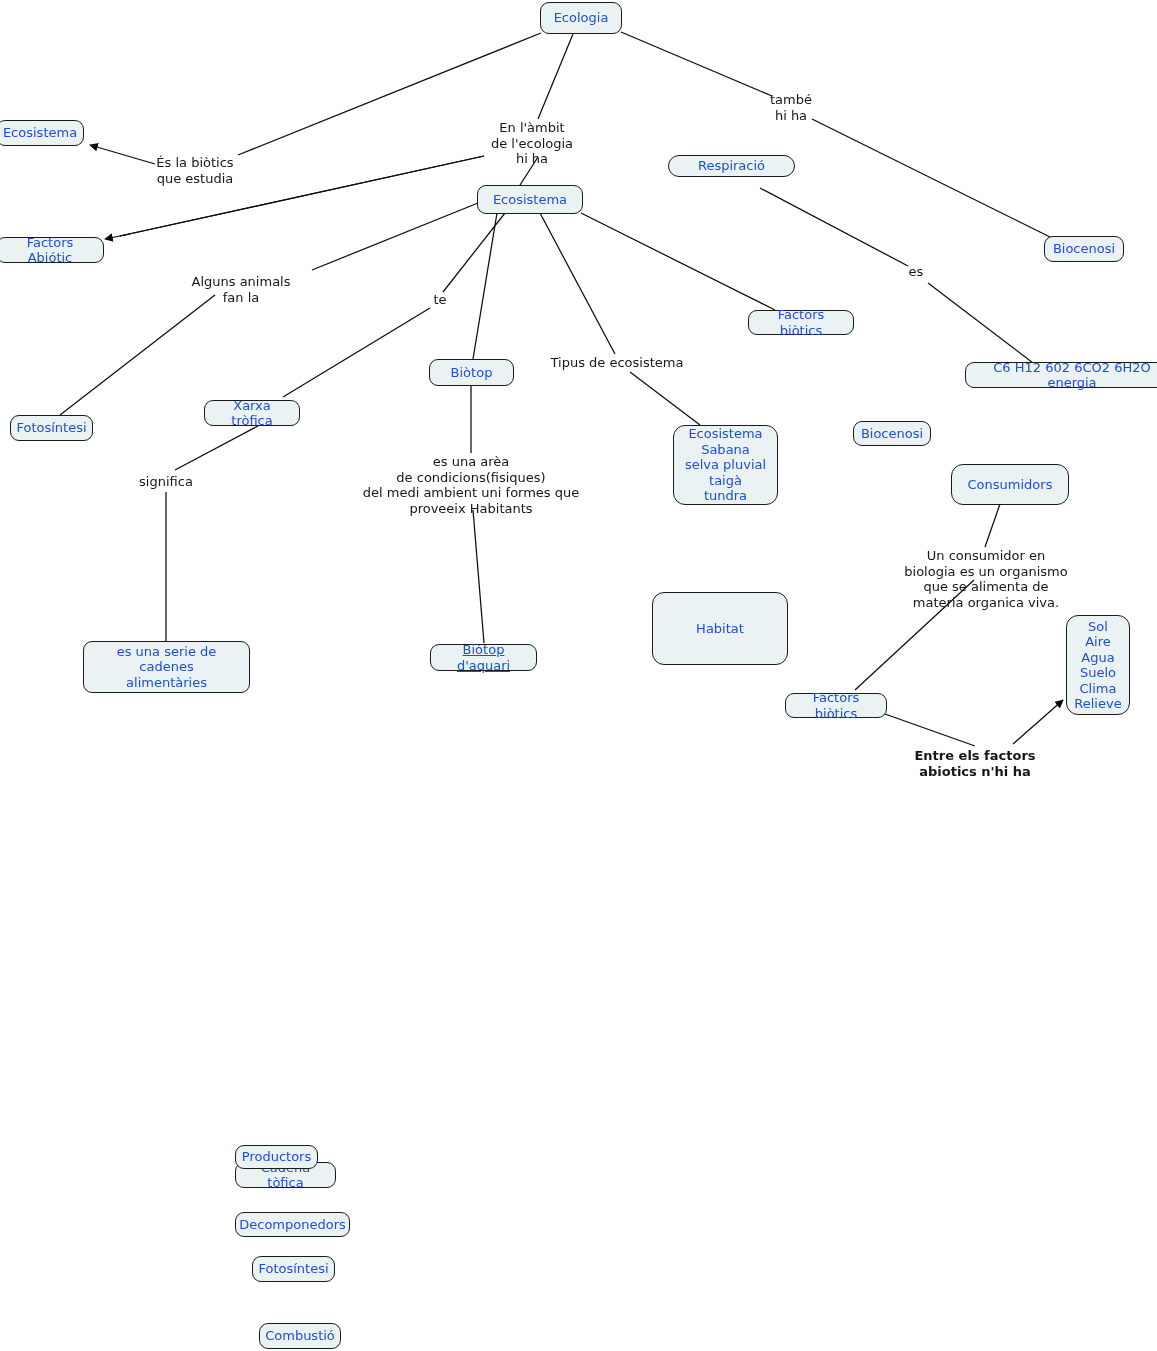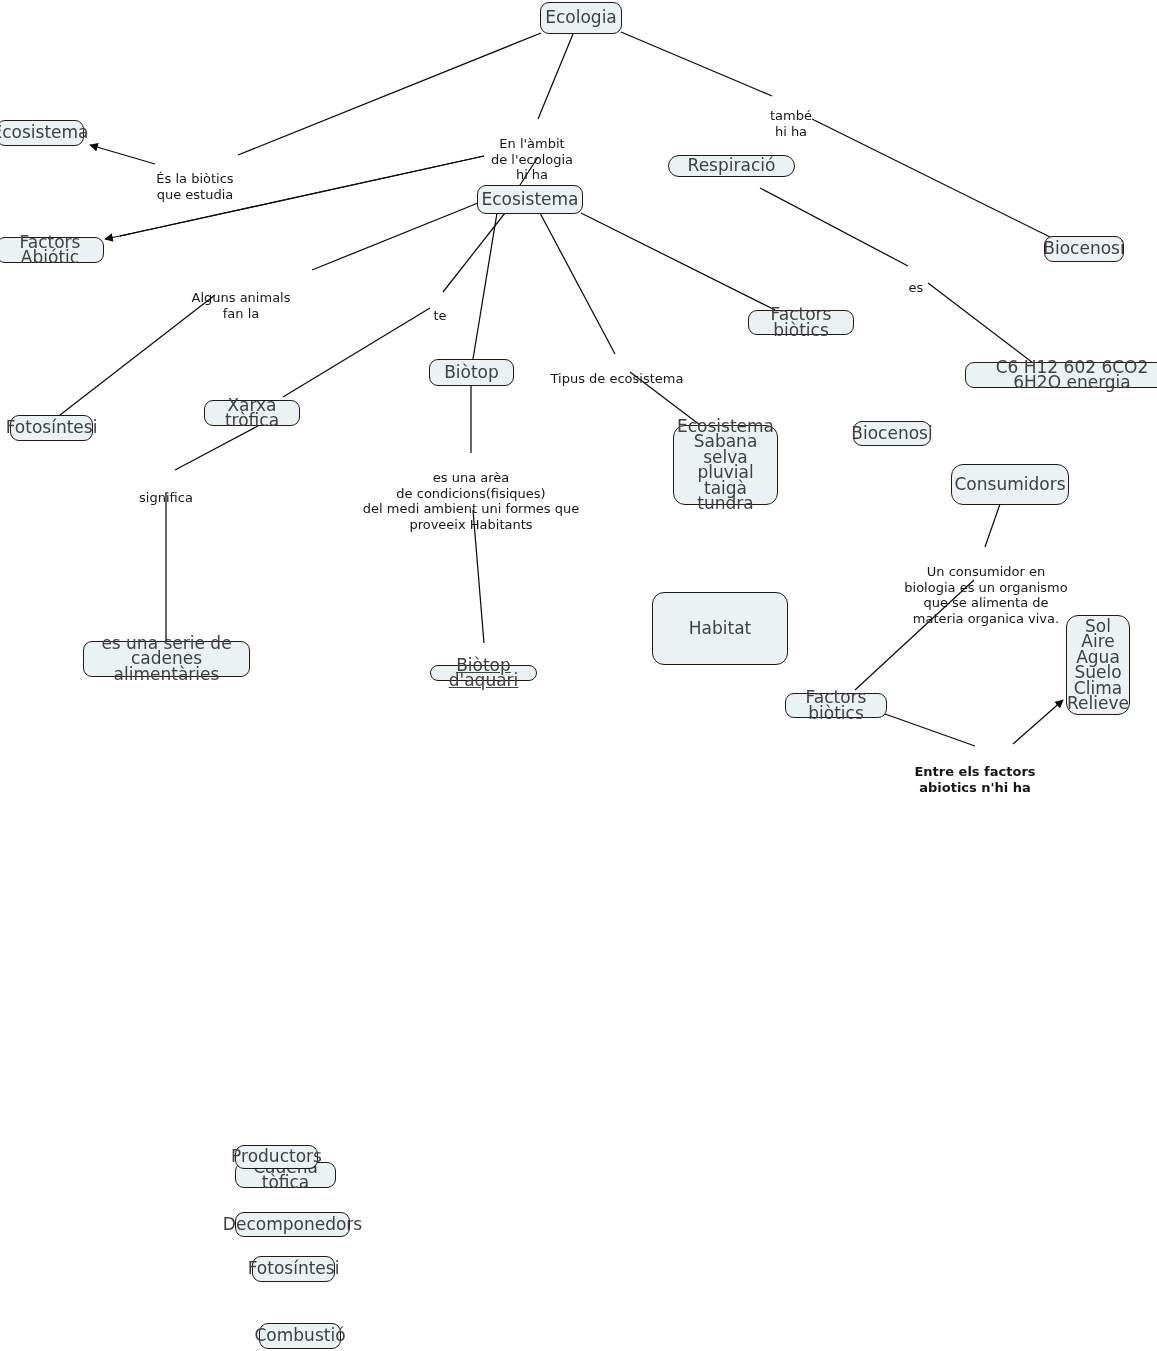--- a/index.html
+++ b/index.html
@@ -31,41 +31,40 @@
   .node {
     position: absolute;
     box-sizing: border-box;
     background: #ebf2f3;
     border: 1px solid #1b1b1b;
     border-radius: 9px;
     display: flex;
     align-items: center;
     justify-content: center;
     text-align: center;
-    font-size: 17px;
+    font-size: 13px;
     line-height: 15.5px;
-    color: #404040;
+    color: #1d4ed8;
     white-space: pre-line;
     padding: 3px 9px;
     z-index: 3;
   }
   .node.tall {
     border-radius: 12px;
   }
   .linklabel {
     position: absolute;
     font-size: 13px;
     line-height: 15.5px;
     color: #161616;
     text-align: center;
     white-space: pre-line;
     background: transparent;
     z-index: 2;
     transform: translateX(-50%);
-    margin-top: 16px;
   }
 </style>
 </head>
 <body>
 
 <div id="canvas">
 
   <svg id="edges" viewBox="0 0 1157 1351" xmlns="http://www.w3.org/2000/svg">
     <defs>
       <marker id="arrow" viewBox="0 0 10 10" refX="9" refY="5" markerWidth="7" markerHeight="7" orient="auto-start-reverse">
@@ -143,24 +142,24 @@
   <div class="node tall" style="left:673px; top:425px; width:105px; height:80px;">Ecosistema
 Sabana
 selva pluvial
 taigà
 tundra</div>
 
   <div class="node" style="left:853px; top:421px; width:78px; height:25px;">Biocenosi</div>
 
   <div class="node tall" style="left:951px; top:464px; width:118px; height:41px;">Consumidors</div>
 
-  <div class="node" style="left:83px; top:641px; width:167px; height:36px;">es una serie  de cadenes
+  <div class="node" style="left:83px; top:641px; width:167px; height:52px;">es una serie  de cadenes
 alimentàries</div>
 
-  <div class="node" style="left:430px; top:665px; width:107px; height:16px;text-decoration:underline;">Biòtop d'aquari</div>
+  <div class="node" style="left:430px; top:644px; width:107px; height:27px;text-decoration:underline;">Biòtop d'aquari</div>
 
   <div class="node tall" style="left:652px; top:592px; width:136px; height:73px;">Habitat</div>
 
   <div class="node" style="left:785px; top:693px; width:102px; height:25px;">Factors biòtics</div>
 
   <div class="node tall" style="left:1066px; top:615px; width:64px; height:100px;">Sol
 Aire
 Agua
 Suelo
 Clima

